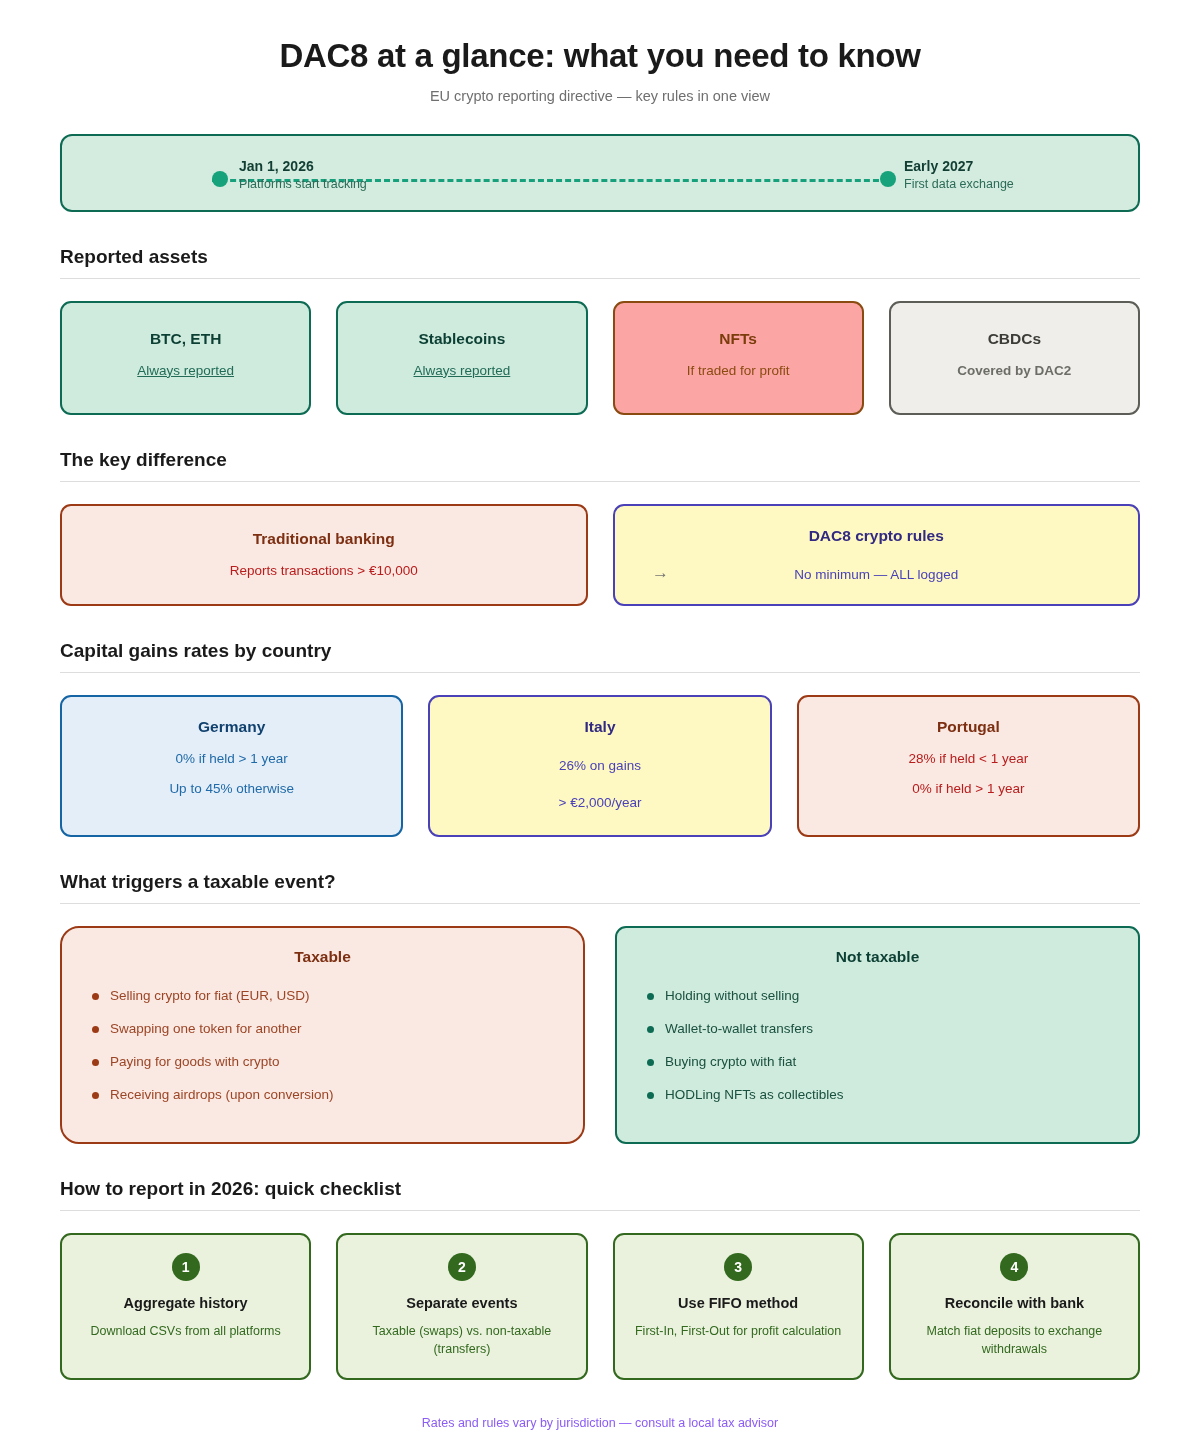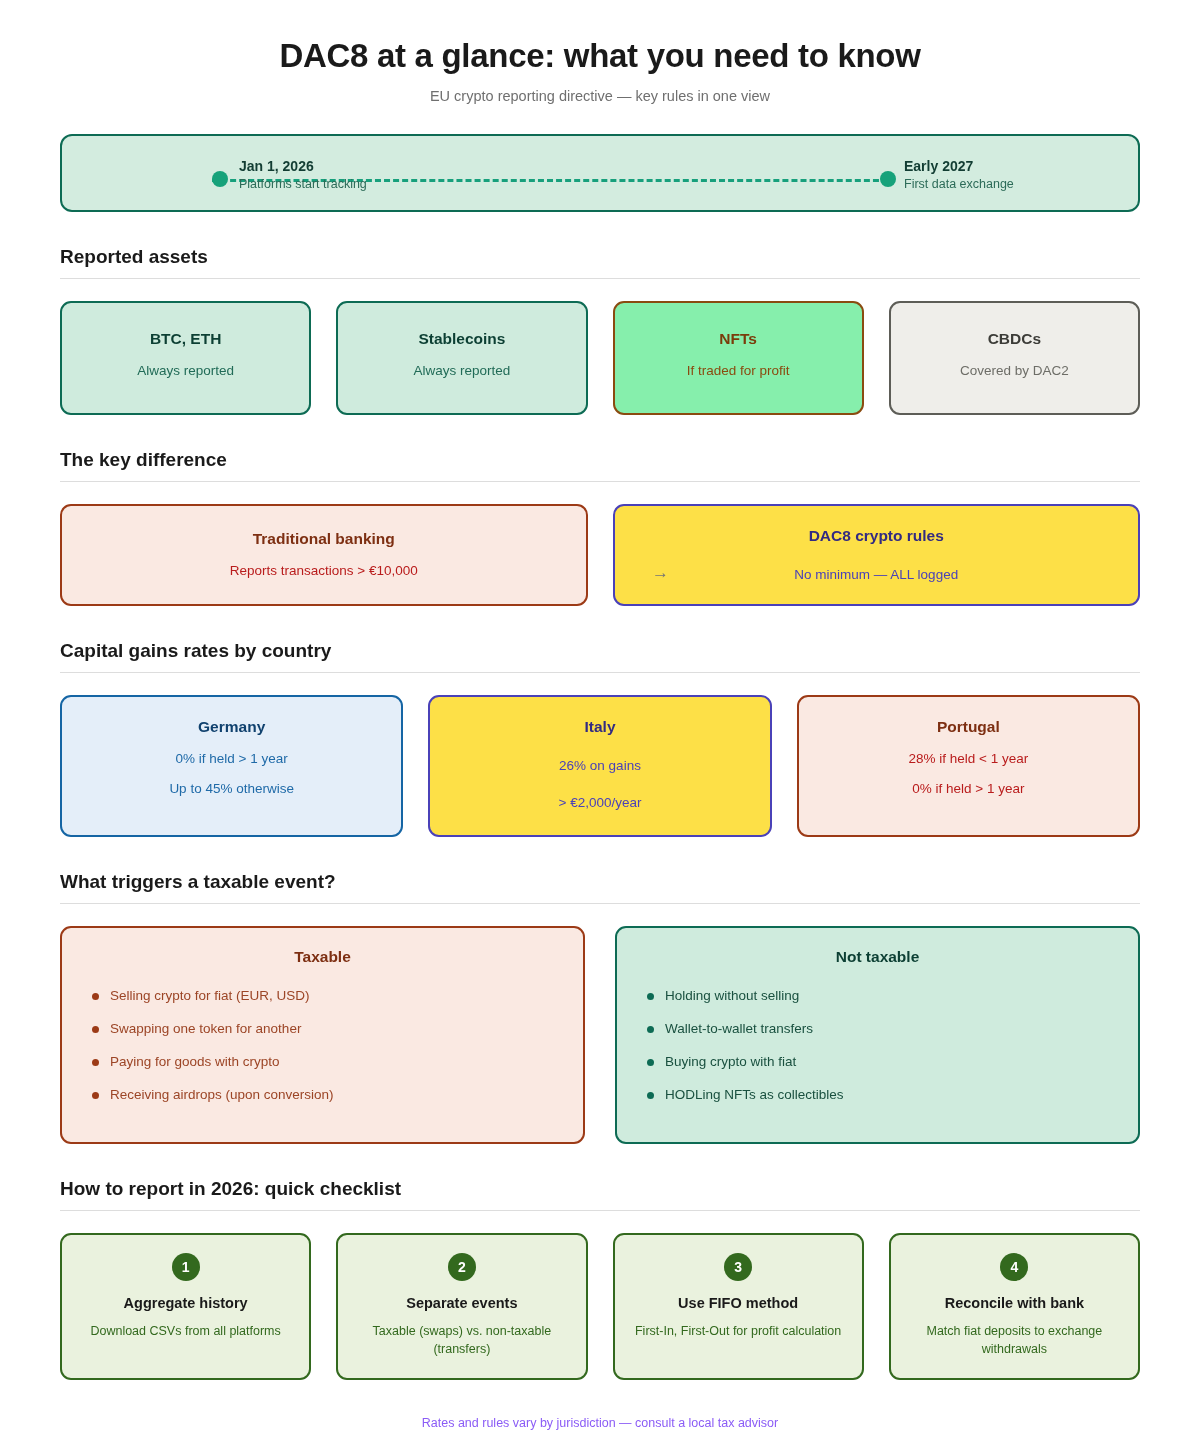--- a/index.html
+++ b/index.html
@@ -63,28 +63,28 @@
   }
   .card .c-title { font-size: 15.5px; font-weight: bold; line-height: 1.3; }
   .card .c-line  { font-size: 13.5px; margin-top: 12px; line-height: 1.45; }
   .card .c-line + .c-line { margin-top: 10px; }
 
   .assets .card { min-height: 114px; }
   .assets .card .c-title { margin-top: 6px; }
 
   
   .t-green  { border-color:#0d6b54; background:#cfebdd; }
-  .t-green  .c-title { color:#0c3f33; } .t-green  .c-line { color:#216b57; }
-  .t-brown  { border-color:#8a4b10; background:#86efac; }
+  .t-green  .c-title { color:#0c3f33; } .t-green  .c-line { color:#216b57;text-decoration:underline; }
+  .t-brown  { border-color:#8a4b10; background:#fca5a5; }
   .t-brown  .c-title { color:#7a3c0a; } .t-brown  .c-line { color:#8a4b10; }
   .t-gray   { border-color:#5d5d57; background:#efeeea; }
-  .t-gray   .c-title { color:#3c3c38; } .t-gray   .c-line { color:#6d6d67; }
+  .t-gray   .c-title { color:#3c3c38; } .t-gray   .c-line { color:#6d6d67;font-weight:bold; }
   .t-red    { border-color:#9c3a16; background:#fae9e2; }
   .t-red    .c-title { color:#7d2f12; } .t-red    .c-line { color:#b91c1c; }
-  .t-indigo { border-color:#4a41b8; background:#fde047;gap:7px; }
+  .t-indigo { border-color:#4a41b8; background:#fef9c3;gap:7px; }
   .t-indigo .c-title { color:#322a82; } .t-indigo .c-line { color:#4a41b8; }
   .t-blue   { border-color:#1565a4; background:#e4eef9; }
   .t-blue   .c-title { color:#10416e; } .t-blue   .c-line { color:#1f6aa8; }
   .t-olive  { border-color:#33691e; background:#eaf2de; }
   .t-olive  .c-title { color:#1a1a1a; } .t-olive  .c-line { color:#33691e; }
 
   
   .diff { position: relative; }
   .diff .card { min-height: 102px; justify-content: center; }
   .diff-arrow {
@@ -104,21 +104,21 @@
   .taxcard .t-head { font-size: 15.5px; font-weight: bold; text-align: center; }
   .taxcard ul { list-style: none; margin-top: 14px; }
   .taxcard li {
     font-size: 13.5px; line-height: 1.4; padding: 7px 0 7px 22px;
     position: relative;
   }
   .taxcard li::before {
     content: ""; position: absolute; left: 4px; top: 13px;
     width: 7px; height: 7px; border-radius: 50%;
   }
-  .tx-red   { border-color:#9c3a16; background:#fae9e2; }
+  .tx-red   { border-color:#9c3a16; background:#fae9e2;border-radius:19px; }
   .tx-red   .t-head { color:#7d2f12; }
   .tx-red   li { color:#9c4526; }
   .tx-red   li::before { background:#9c3a16; }
   .tx-green { border-color:#0d6b54; background:#cfebdd; }
   .tx-green .t-head { color:#0c3f33; }
   .tx-green li { color:#19503f; }
   .tx-green li::before { background:#0d6b54; }
 
   
   .checks .card { min-height: 126px; justify-content: flex-start; padding-top: 18px; }

